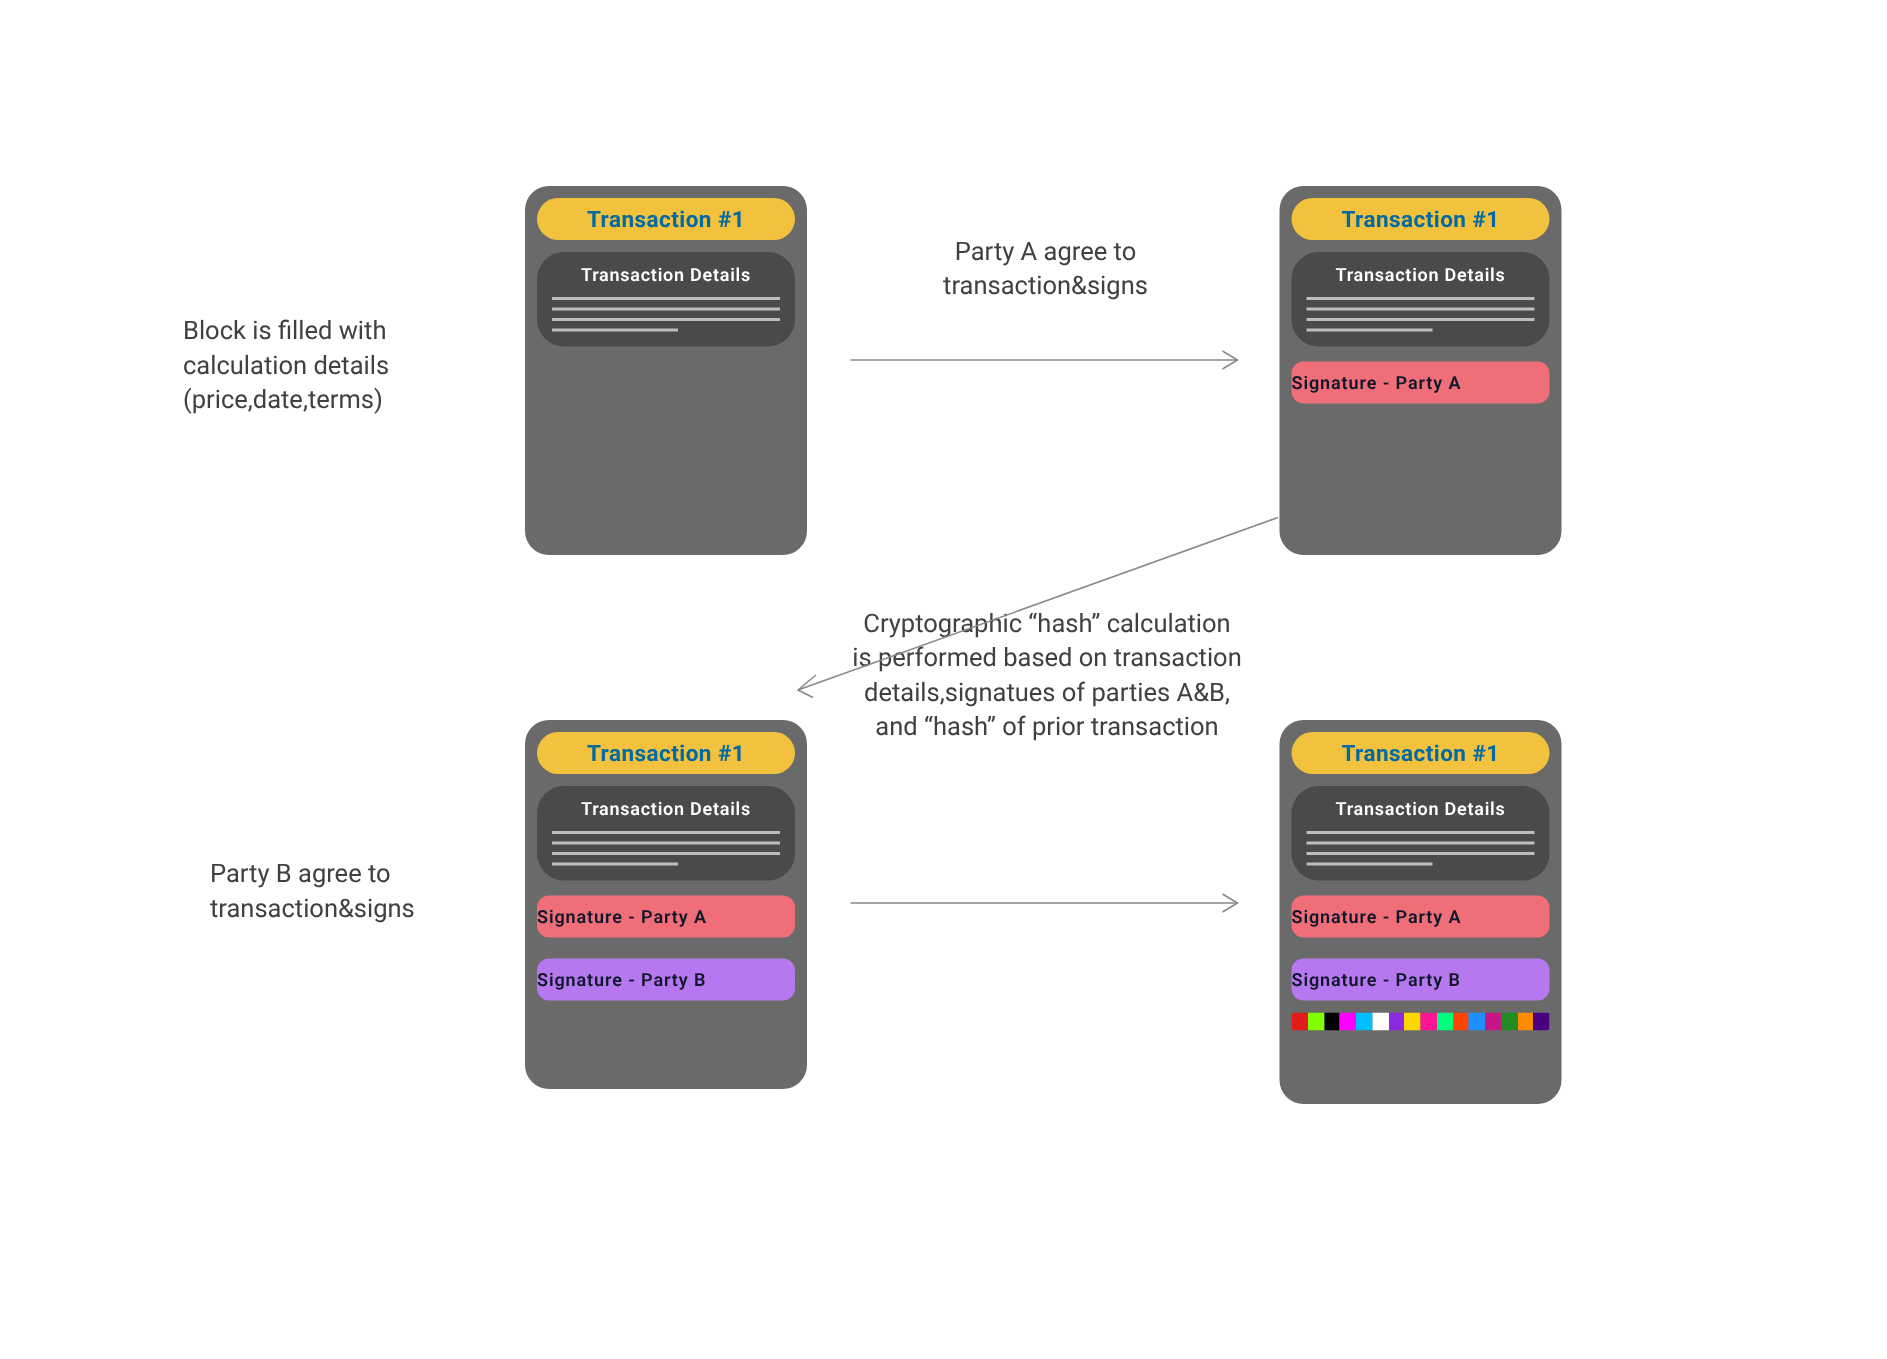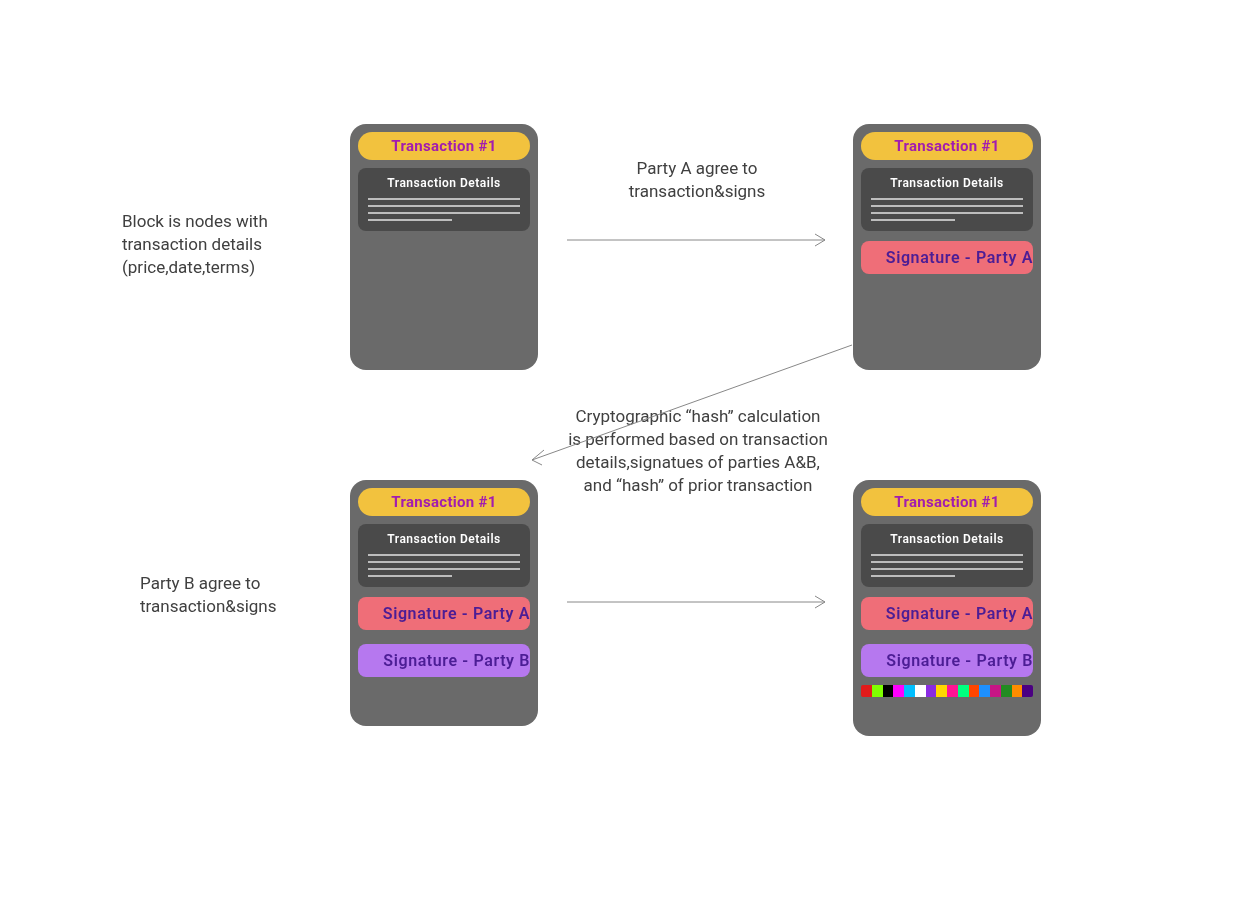--- a/index.html
+++ b/index.html
@@ -18,32 +18,32 @@
   .block {
     position: absolute;
     width: 188px;
     height: 246px;
     background: #6a6a6a;
     border-radius: 16px;
     padding: 8px 8px 8px 8px;
   }
   .block-header {
     background: #f2c23e;
-    color: #a21caf;
+    color: #0369a1;
     font-weight: 700;
     text-align: center;
     border-radius: 14px;
     padding: 5px 0;
     font-size: 15px;
     letter-spacing: 0.3px;
     margin-bottom: 8px;
   }
   .details {
     background: #4a4a4a;
-    border-radius: 8px;
+    border-radius: 18px;
     padding: 8px 10px 10px 10px;
     margin-bottom: 10px;
   }
   .details-title {
     color: #fff;
     font-size: 12px;
     font-weight: 600;
     letter-spacing: 0.5px;
     text-align: center;
     margin-bottom: 8px;
@@ -55,25 +55,25 @@
   }
   .details-lines div {
     height: 2px;
     background: #bdbdbd;
   }
   .details-lines .l1 { width: 100%; }
   .details-lines .l2 { width: 100%; }
   .details-lines .l3 { width: 100%; }
   .details-lines .l4 { width: 55%; }
   .sig {
-    color: #4c1d95;
-    font-size: 16px;
+    color: #0f172a;
+    font-size: 12px;
     font-weight: 600;
     letter-spacing: 0.6px;
-    text-align: right;
+    text-align: left;
     border-radius: 8px;
     padding: 7px 0;
     margin-bottom: 8px;
   }
   .sig-a { background: #ef6e78; }
   .sig-b { background: #b678ef; margin-top: 14px; }
   .hashbar {
     display: flex;
     height: 12px;
     border-radius: 2px;
@@ -181,21 +181,21 @@
         <span style="background: rgb(0, 255, 127);"></span>
         <span style="background: rgb(255, 69, 0);"></span>
         <span style="background: rgb(30, 144, 255);"></span>
         <span style="background: rgb(199, 21, 133);"></span>
         <span style="background: rgb(34, 139, 34);"></span>
         <span style="background: rgb(255, 140, 0);"></span>
         <span style="background: rgb(75, 0, 130);"></span>
       </div>
   </div>
 
-  <div class="caption caption-left" style="left:122px; top:210px;">Block is nodes with transaction details (price,date,terms)</div>
+  <div class="caption caption-left" style="left:122px; top:210px;">Block is filled with calculation details (price,date,terms)</div>
 
   <div class="caption caption-center" style="left:567px; top:157px;">Party A agree to transaction&amp;signs</div>
 
   <div class="caption caption-left" style="left:140px; top:572px; width:200px;">Party B agree to transaction&amp;signs</div>
 
   <div class="caption caption-center" style="left:568px; top:405px; width:260px;">Cryptographic “hash” calculation is performed based on transaction details,signatues of parties A&amp;B, and “hash” of prior transaction</div>
 
 
   <svg class="arrow" style="left:567px; top:230px;" width="270" height="20">
     <line x1="0" y1="10" x2="258" y2="10"></line>

